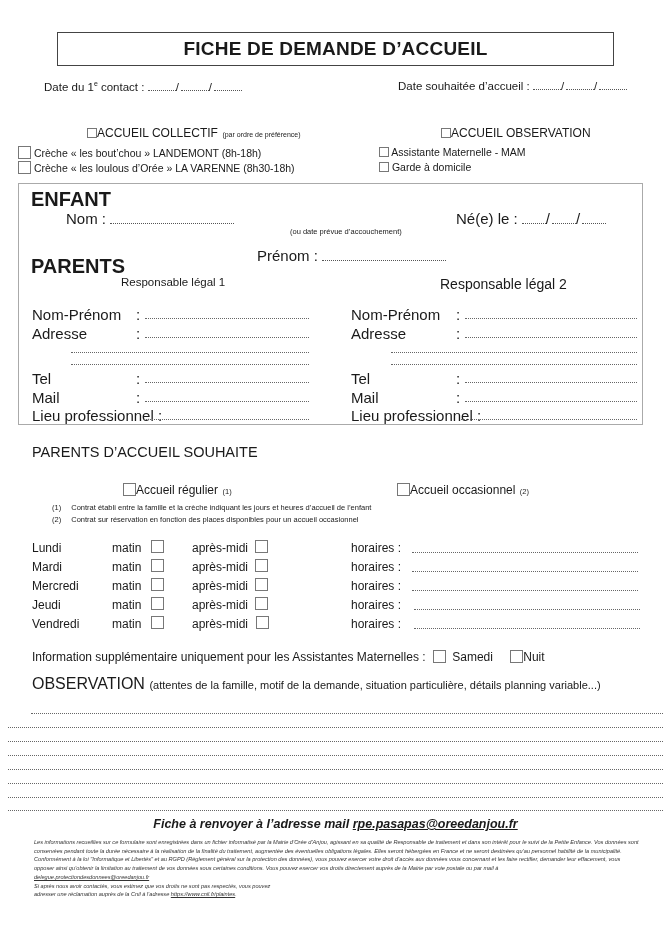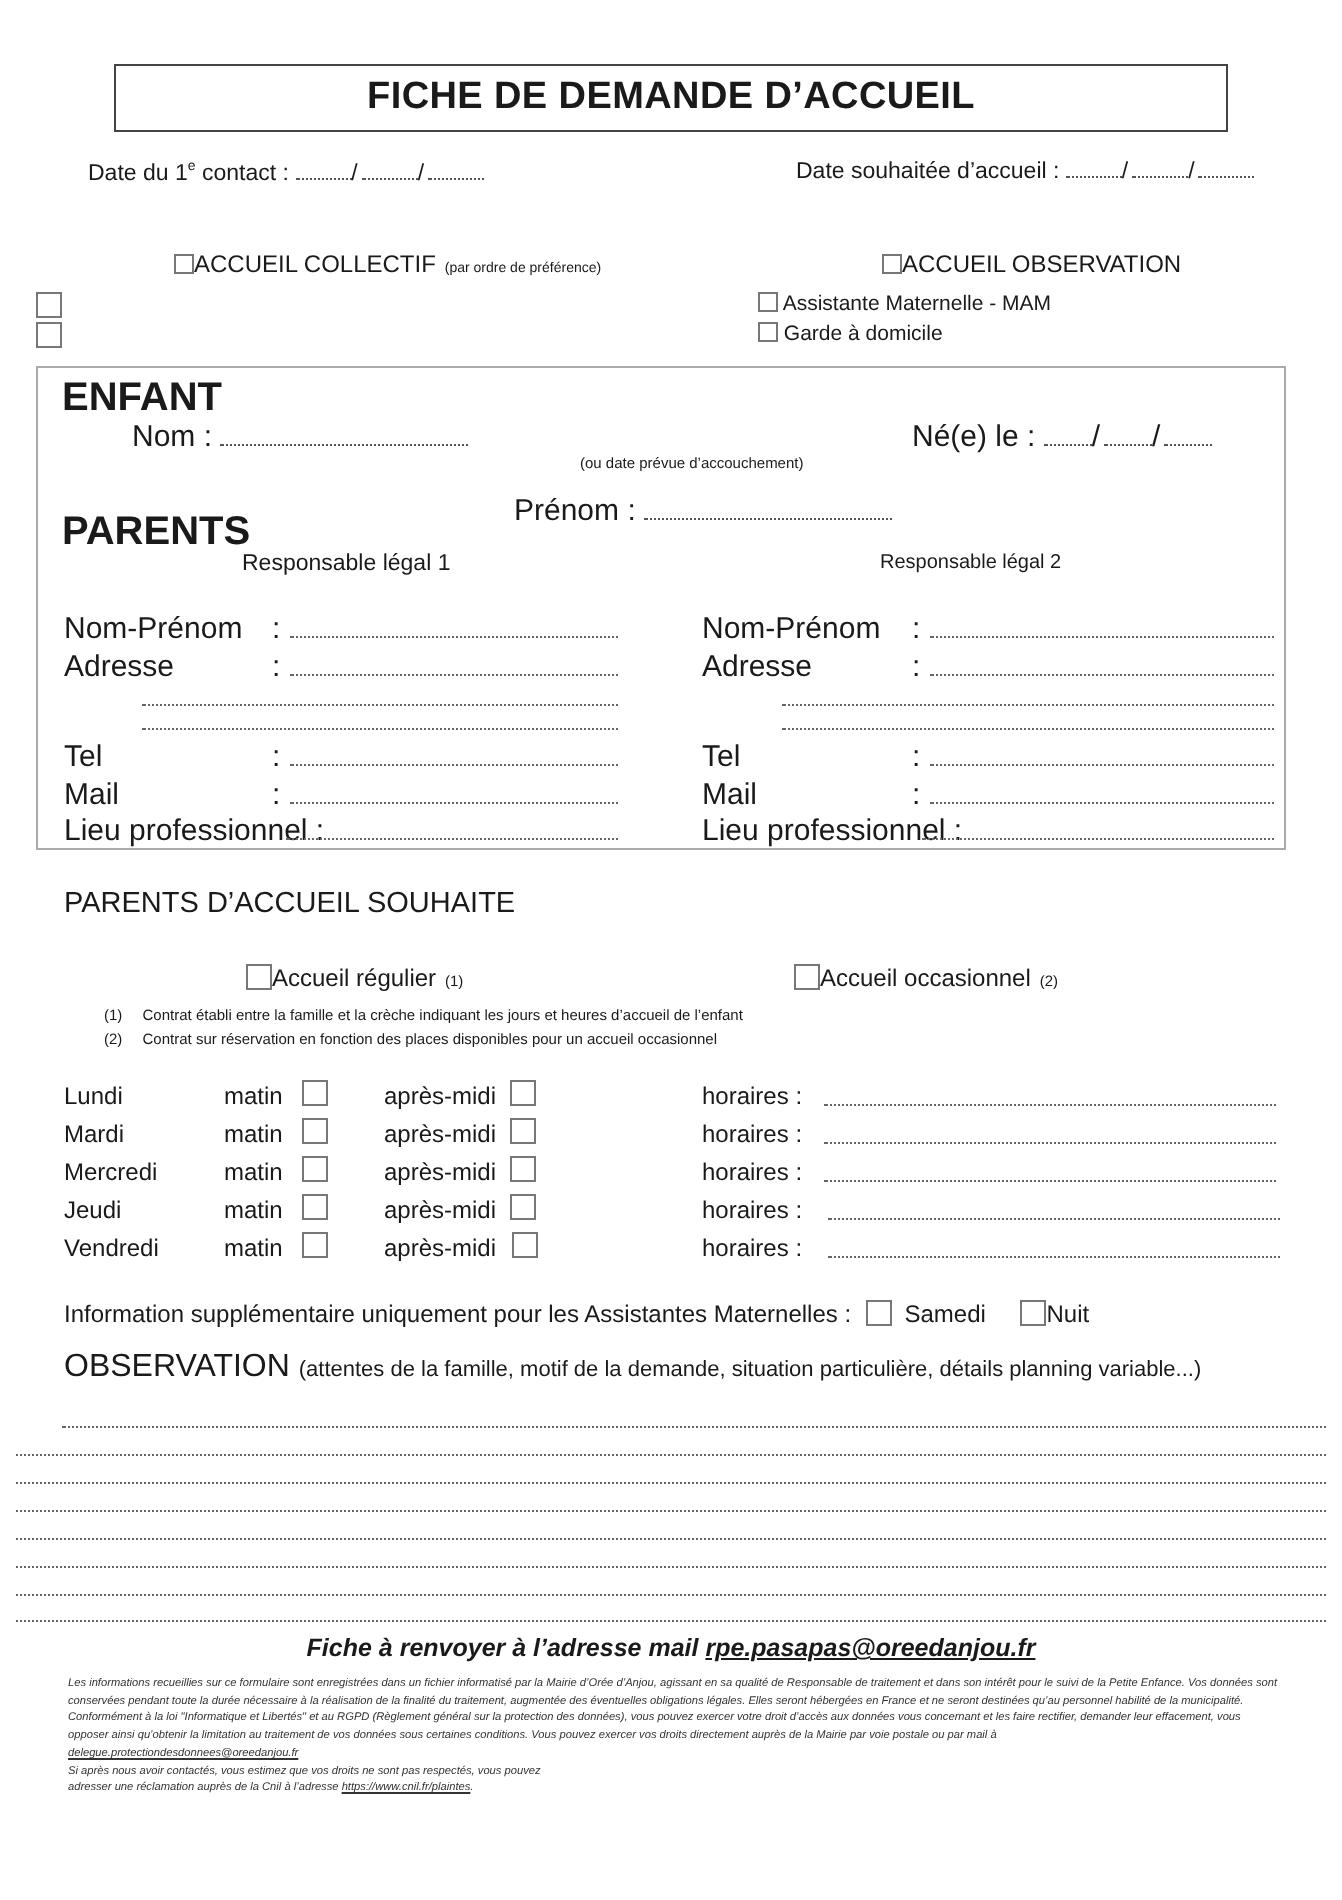--- a/index.html
+++ b/index.html
@@ -47,23 +47,25 @@
 <div class="abs" style="left:87px;top:123px;white-space:nowrap;">
   <span class="cb"></span><span class="bold" style="font-size:12px;">ACCUEIL COLLECTIF</span>
   <span class="tiny" style="font-size:7px;">(par ordre de préférence)</span>
 </div>
 <div class="abs" style="left:441px;top:123px;white-space:nowrap;">
   <span class="cb"></span><span class="bold" style="font-size:12px;">ACCUEIL OBSERVATION</span>
 </div>
 
 <div class="abs t11" style="left:18px;top:146px;white-space:nowrap;">
   <span class="cb-lg"></span>
+  <span>Crèche « les bout’chou » LANDEMONT (8h-18h)</span>
 </div>
 <div class="abs t11" style="left:18px;top:161px;white-space:nowrap;">
   <span class="cb-lg"></span>
+  <span>Crèche « les loulous d’Orée » LA VARENNE (8h30-18h)</span>
 </div>
 <div class="abs t11" style="left:379px;top:146px;white-space:nowrap;">
   <span class="cb"></span>
   <span>Assistante Maternelle - MAM</span>
 </div>
 <div class="abs t11" style="left:379px;top:161px;white-space:nowrap;">
   <span class="cb"></span>
   <span>Garde à domicile</span>
 </div>
 
@@ -79,21 +81,21 @@
   <span class="dots" style="width:124px"></span>
 </div>
 <div class="field-row" style="left:456px;top:210px;">
   <span>Né(e) le :</span>
   <span class="dots" style="width:24px"></span>/<span class="dots" style="width:24px;margin-left:2px"></span>/<span class="dots" style="width:24px;margin-left:2px"></span>
 </div>
 <div class="abs small" style="left:290px;top:227px;">(ou date prévue d’accouchement)</div>
 
 <div class="abs h-sec" style="left:31px;top:255px;">PARENTS</div>
 <div class="abs bold" style="left:121px;top:276px;font-size:11.5px;">Responsable légal 1</div>
-<div class="abs bold" style="left:440px;top:276px;font-size:10px;">Responsable légal 2</div>
+<div class="abs bold" style="left:440px;top:276px;font-size:14px;">Responsable légal 2</div>
 
 <div class="field-row" style="left:32px;top:306px;">Nom-Prénom</div>
 <div class="field-row" style="left:136px;top:306px;">:</div>
 <div class="line" style="left:145px;top:318px;width:164px;"></div>
 
 <div class="field-row" style="left:32px;top:325px;">Adresse</div>
 <div class="field-row" style="left:136px;top:325px;">:</div>
 <div class="line" style="left:145px;top:337px;width:164px;"></div>
 <div class="line" style="left:71px;top:352px;width:238px;"></div>
 <div class="line" style="left:71px;top:364px;width:238px;"></div>

